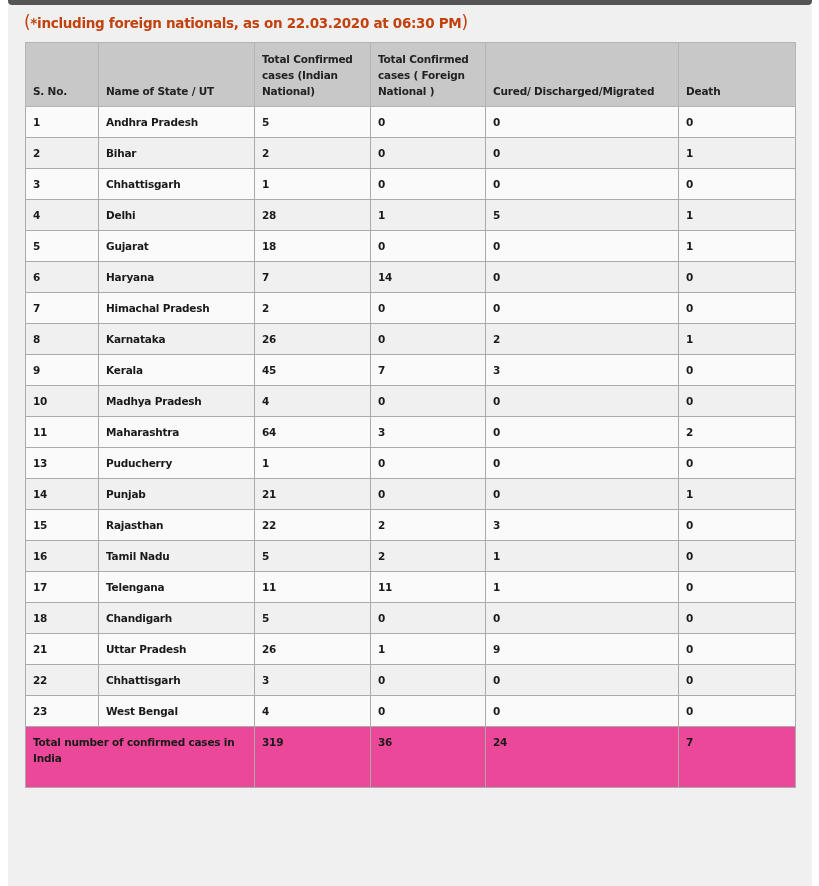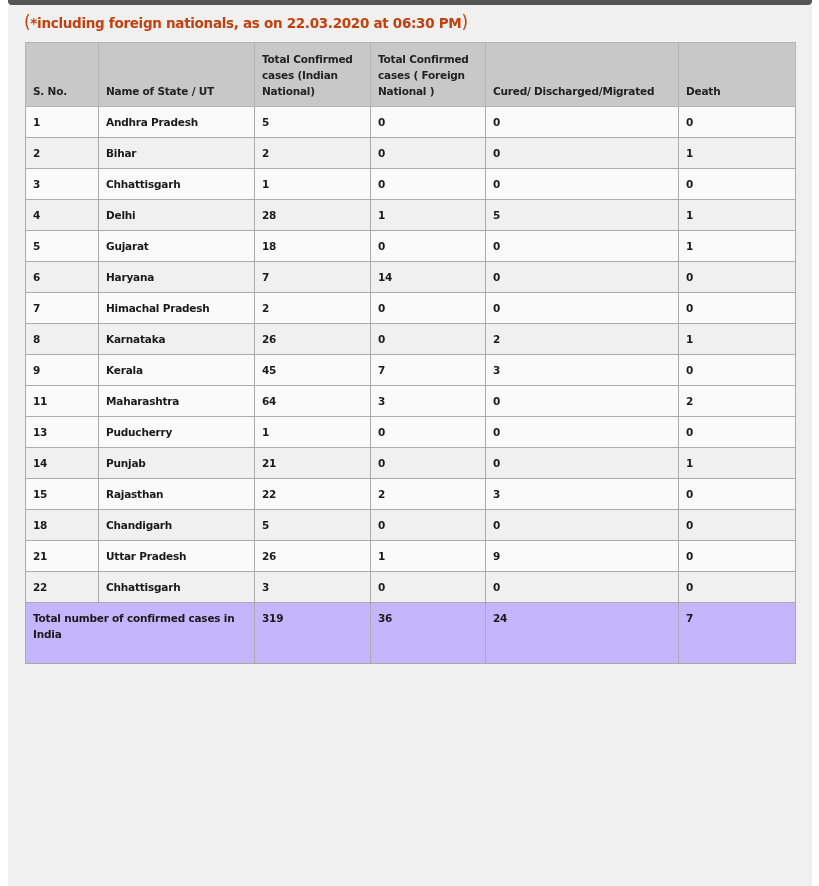--- a/index.html
+++ b/index.html
@@ -17,21 +17,21 @@
     col.c1 { width: 73px; } col.c2 { width: 156px; } col.c3 { width: 116px; }
     col.c4 { width: 115px; } col.c5 { width: 193px; } col.c6 { width: 117px; }
     th { background: #c8c8c8; border: 1px solid #b4b4b4; text-align: left;
          vertical-align: bottom; padding: 0 7px 7px 7px; height: 56px;
          font-size: 10.5px; font-weight: bold; color: #222; line-height: 16px;
          letter-spacing: -0.2px; }
     td { border: 1px solid #ababab; padding: 0 7px; height: 30px;
          font-size: 10.5px; font-weight: bold; color: #1a1a1a; letter-spacing: -0.2px; }
     tr.odd td { background: #fafafa; }
     tr.even td { background: #f0f0f0; }
-    tr.total td { background: #c4b5fd; height: 53px; vertical-align: top;
+    tr.total td { background: #ec4899; height: 53px; vertical-align: top;
                   padding-top: 7px; line-height: 16px; }
   </style>
 </head>
 <body>
 
 <div class="topbar"></div>
 <div class="panel"></div>
 
 <div class="caption">
   <span class="paren">(</span><span>*including foreign nationals, as on 22.03.2020 at 06:30 PM</span><span class="paren">)</span>
@@ -122,20 +122,28 @@
         <td>1</td>
       </tr>
       <tr class="odd">
         <td>9</td>
         <td>Kerala</td>
         <td>45</td>
         <td>7</td>
         <td>3</td>
         <td>0</td>
       </tr>
+      <tr class="even">
+        <td>10</td>
+        <td>Madhya Pradesh</td>
+        <td>4</td>
+        <td>0</td>
+        <td>0</td>
+        <td>0</td>
+      </tr>
       <tr class="odd">
         <td>11</td>
         <td>Maharashtra</td>
         <td>64</td>
         <td>3</td>
         <td>0</td>
         <td>2</td>
       </tr>
       <tr class="odd">
         <td>13</td>
@@ -155,39 +163,63 @@
       </tr>
       <tr class="odd">
         <td>15</td>
         <td>Rajasthan</td>
         <td>22</td>
         <td>2</td>
         <td>3</td>
         <td>0</td>
       </tr>
       <tr class="even">
+        <td>16</td>
+        <td>Tamil Nadu</td>
+        <td>5</td>
+        <td>2</td>
+        <td>1</td>
+        <td>0</td>
+      </tr>
+      <tr class="odd">
+        <td>17</td>
+        <td>Telengana</td>
+        <td>11</td>
+        <td>11</td>
+        <td>1</td>
+        <td>0</td>
+      </tr>
+      <tr class="even">
         <td>18</td>
         <td>Chandigarh</td>
         <td>5</td>
         <td>0</td>
         <td>0</td>
         <td>0</td>
       </tr>
       <tr class="odd">
         <td>21</td>
         <td>Uttar Pradesh</td>
         <td>26</td>
         <td>1</td>
         <td>9</td>
         <td>0</td>
       </tr>
       <tr class="even">
         <td>22</td>
         <td>Chhattisgarh</td>
         <td>3</td>
+        <td>0</td>
+        <td>0</td>
+        <td>0</td>
+      </tr>
+      <tr class="odd">
+        <td>23</td>
+        <td>West Bengal</td>
+        <td>4</td>
         <td>0</td>
         <td>0</td>
         <td>0</td>
       </tr>
     </tbody>
   <tfoot>
     <tr class="total">
       <td colspan="2">Total number of confirmed cases in India</td>
       <td>319</td>
       <td>36</td>

